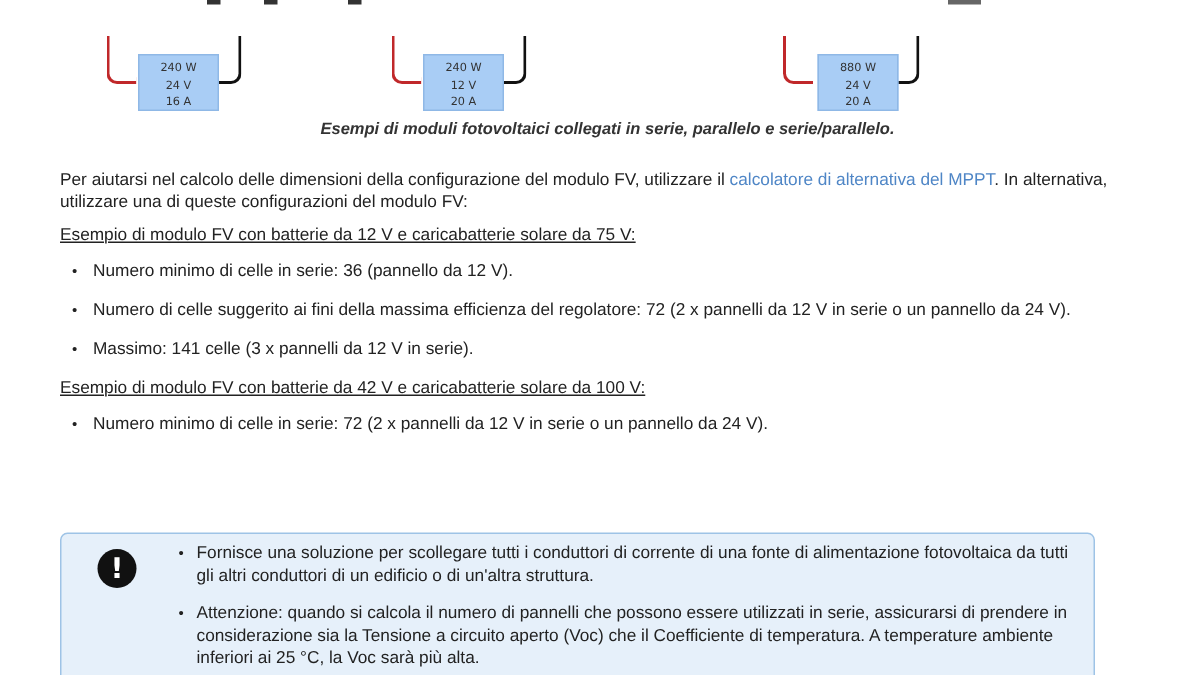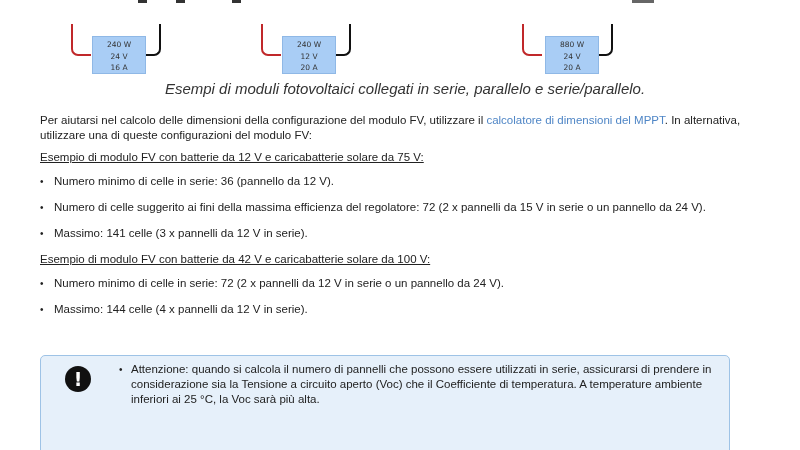--- a/index.html
+++ b/index.html
@@ -54,40 +54,41 @@
       border-bottom-right-radius: 7px;
       box-sizing: border-box;
     }
     .caption {
       position: absolute;
       top: 80px;
       left: 0;
       width: 800px;
       text-align: center;
       font-style: italic;
-      font-size: 15px;
+      font-size: 11px;
       color: #333;
       padding-left: 10px;
       box-sizing: border-box;
+      font-weight: bold;
     }
 
     .content {
       position: absolute;
       left: 40px;
       top: 113px;
       width: 720px;
       font-size: 11.5px;
       line-height: 15px;
       color: #222;
     }
     .content p { margin: 0; }
     .intro { margin-bottom: 7px !important; }
     .link { color: #4f86c6; }
     .heading { text-decoration: underline; margin-bottom: 9px !important; }
-    ul.bullets { list-style: none; margin: 0; padding: 0; }
+    ul.bullets { list-style: none; margin: 8px; padding: 0; }
     ul.bullets li {
       position: relative;
       padding-left: 14px;
       margin-bottom: 11px;
     }
     ul.bullets li::before {
       content: "•";
       position: absolute;
       left: 0;
       top: 0;
@@ -167,36 +168,36 @@
     <div class="module" style="left:545px;">
       <div>880 W</div>
       <div>24 V</div>
       <div>20 A</div>
     </div>
 
     <div class="caption">Esempi di moduli fotovoltaici collegati in serie, parallelo e serie/parallelo.</div>
   </div>
 
   <div class="content">
-    <p class="intro"><span>Per aiutarsi nel calcolo delle dimensioni della configurazione del modulo FV, utilizzare il </span><span class="link">calcolatore di dimensioni del MPPT</span><span>. In alternativa, utilizzare una di queste configurazioni del modulo FV:</span></p>
+    <p class="intro"><span>Per aiutarsi nel calcolo delle dimensioni della configurazione del modulo FV, utilizzare il </span><span class="link">calcolatore di alternativa del MPPT</span><span>. In alternativa, utilizzare una di queste configurazioni del modulo FV:</span></p>
 
     <p class="heading">Esempio di modulo FV con batterie da 12 V e caricabatterie solare da 75 V:</p>
     <ul class="bullets">
       <li>Numero minimo di celle in serie: 36 (pannello da 12 V).</li>
-      <li>Numero di celle suggerito ai fini della massima efficienza del regolatore: 72 (2 x pannelli da 15 V in serie o un pannello da 24 V).</li>
+      <li>Numero di celle suggerito ai fini della massima efficienza del regolatore: 72 (2 x pannelli da 12 V in serie o un pannello da 24 V).</li>
       <li>Massimo: 141 celle (3 x pannelli da 12 V in serie).</li>
     </ul>
 
     <p class="heading">Esempio di modulo FV con batterie da 42 V e caricabatterie solare da 100 V:</p>
     <ul class="bullets">
       <li>Numero minimo di celle in serie: 72 (2 x pannelli da 12 V in serie o un pannello da 24 V).</li>
-      <li>Massimo: 144 celle (4 x pannelli da 12 V in serie).</li>
     </ul>
   </div>
 
   <div class="note">
     <div class="note-icon">!</div>
     <ul>
+      <li>Fornisce una soluzione per scollegare tutti i conduttori di corrente di una fonte di alimentazione fotovoltaica da tutti gli altri conduttori di un edificio o di un'altra struttura.</li>
       <li>Attenzione: quando si calcola il numero di pannelli che possono essere utilizzati in serie, assicurarsi di prendere in considerazione sia la Tensione a circuito aperto (Voc) che il Coefficiente di temperatura. A temperature ambiente inferiori ai 25 °C, la Voc sarà più alta.</li>
     </ul>
   </div>
 
 </div>
 
 </body></html>

